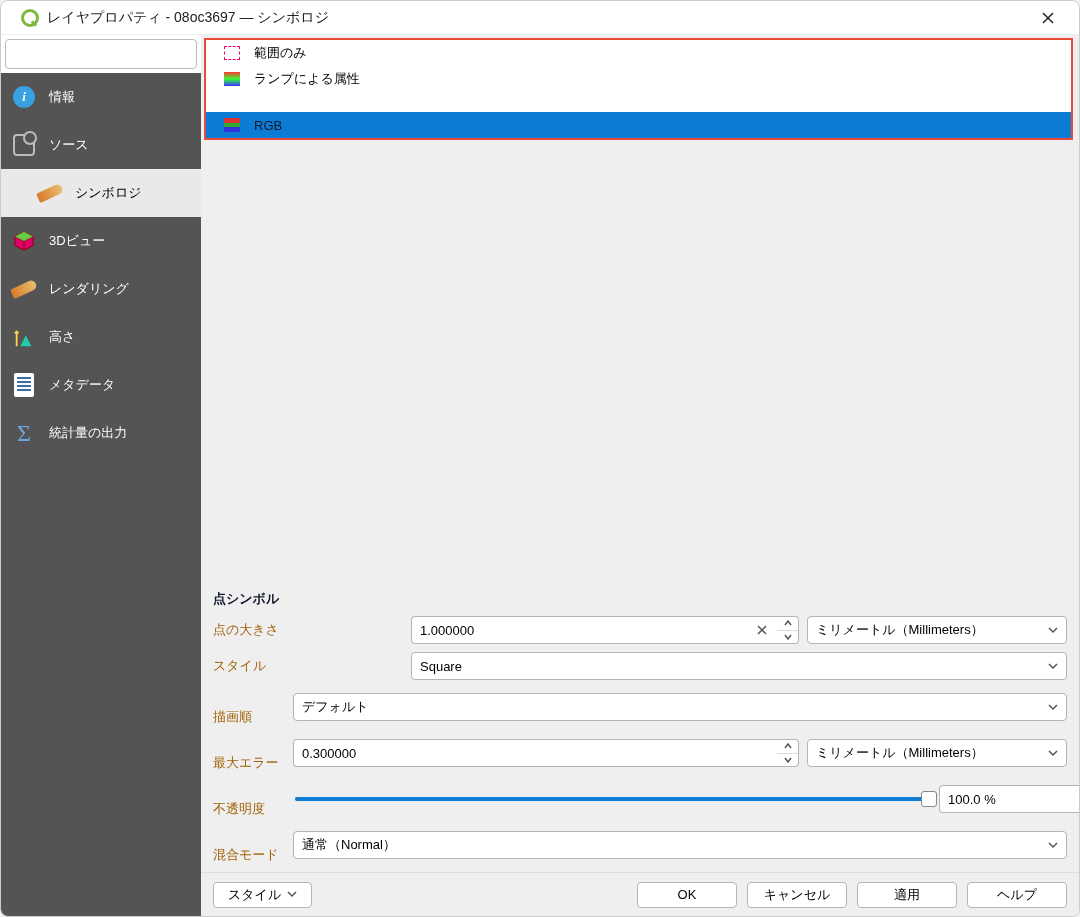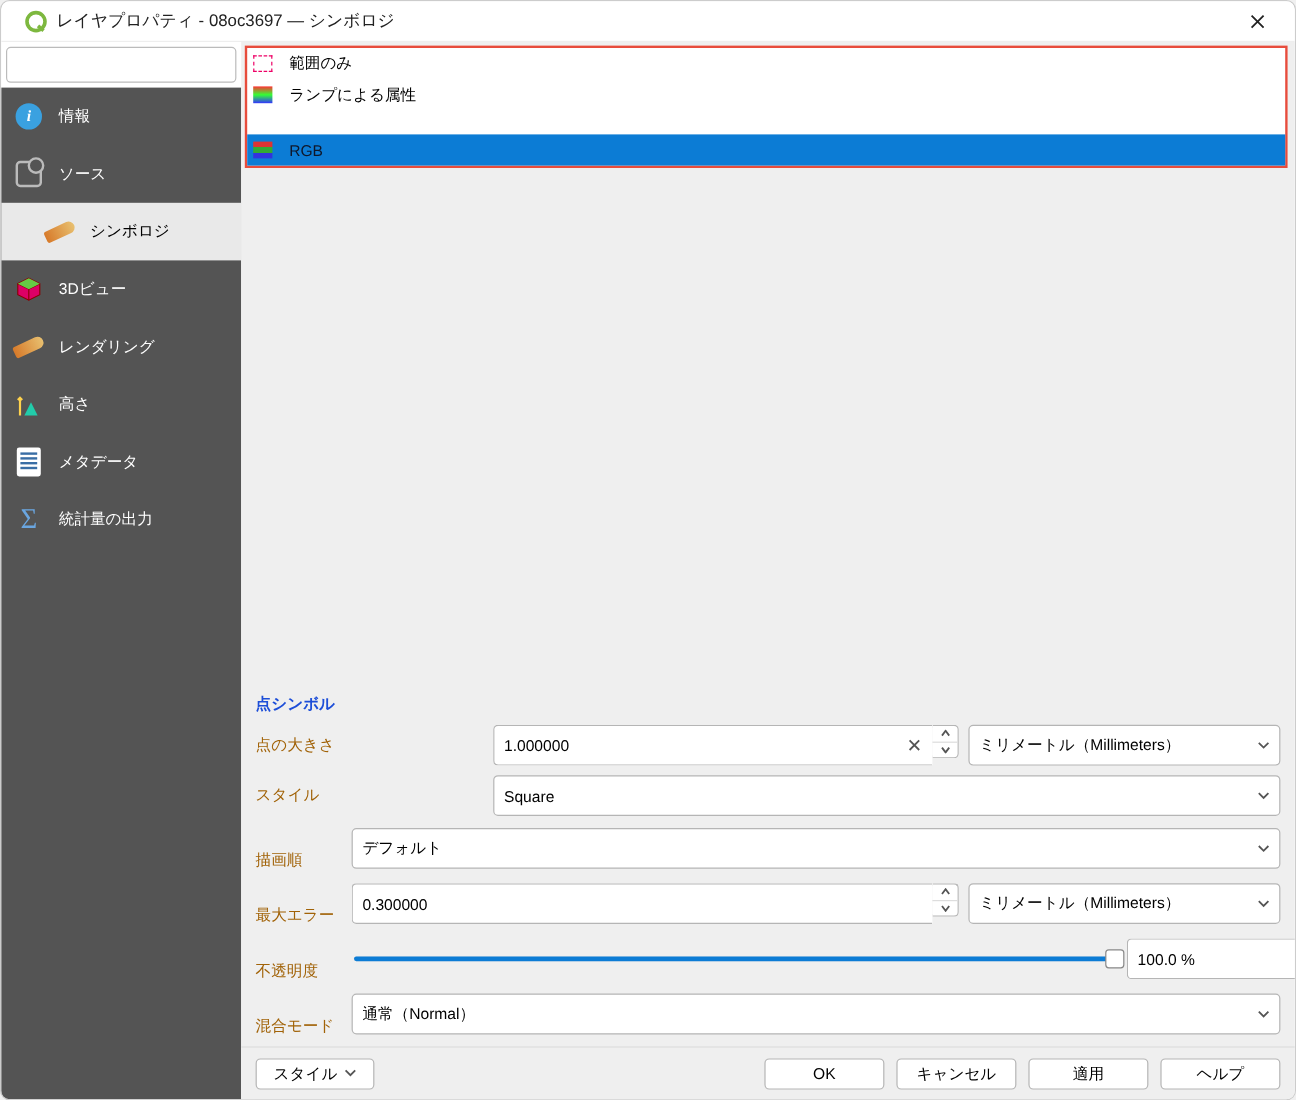--- a/index.html
+++ b/index.html
@@ -34,44 +34,44 @@
   .ic-brush2 { width:26px;height:10px;background:linear-gradient(90deg,#d77a2a,#e8c070);transform:rotate(-25deg);border-radius:2px 5px 5px 2px;}
   .ic-cube { width:22px;height:22px; }
   .ic-height { width:22px;height:22px; }
   .ic-doc { width:20px;height:24px;background:#fff;border-radius:2px;position:relative;}
   .ic-doc::before{content:"";position:absolute;left:3px;top:4px;right:3px;height:2px;background:#3a6ea5;box-shadow:0 4px 0 #3a6ea5,0 8px 0 #3a6ea5,0 12px 0 #3a6ea5;}
   .ic-sigma { color:#6aa6e0; font-size:24px; font-family:"Times New Roman",serif;}
 
   .right-col { flex: 1; display: flex; flex-direction: column; background: #efefef; position: relative; }
 
   .render-list { border: 2px solid #e74c3c; margin: 3px 6px 0 3px; background: #fff; }
-  .rl-item { height: 26px; display: flex; align-items: center; padding-left: 5px; gap: 14px; cursor: pointer; }
+  .rl-item { height: 26px; display: flex; align-items: center; padding-left: 18px; gap: 14px; cursor: pointer; }
   .rl-item.selected { background: #0c7cd5; color: #0f172a; margin-top: 20px; }
   .rl-icon { width: 16px; height: 14px; display:inline-block; }
   .rl-ic0 { border: 1px dashed #e06; }
   .rl-ic1 { background: linear-gradient(180deg,#f33,#3f3,#33f); }
   .rl-ic2 { background: linear-gradient(180deg,#d33 0 33%,#3a3 33% 66%,#33d 66% 100%); }
   .rl-ic3 { width:16px;height:14px;background:
       linear-gradient(#33d,#33d) 0 0/4px 4px no-repeat,
       linear-gradient(#d33,#d33) 0 5px/4px 4px no-repeat,
       linear-gradient(#3a3,#3a3) 0 10px/4px 4px no-repeat,
       linear-gradient(#555,#555) 6px 1px/10px 2px no-repeat,
       linear-gradient(#555,#555) 6px 6px/10px 2px no-repeat,
       linear-gradient(#555,#555) 6px 11px/10px 2px no-repeat; }
 
   .spacer { flex: 1; }
 
   .form-area { padding: 8px 12px 0 12px; }
-  .section-h { font-weight: bold; margin: 10px 0 8px 0; color: #1d4ed8; }
+  .section-h { font-weight: bold; margin: 10px 0 8px 0; color: #0f172a; }
   .form-row { display: flex; align-items: center; margin-bottom: 8px; gap: 8px; }
   .lbl { color: #a16207; }
   .lbl.w1 { width: 190px; }
   .lbl.w2 { width: 72px; margin-top: 20px; }
 
-  .txt, .combo { height: 28px; border: 1px solid #b5b5b5; border-radius: 4px; background: #fff; display: flex; align-items: center; padding: 16px 8px; }
+  .txt, .combo { height: 28px; border: 1px solid #b5b5b5; border-radius: 4px; background: #fff; display: flex; align-items: center; padding: 4px 8px; }
   .txt input { border: none; outline: none; flex: 1; background: transparent; }
   .combo { justify-content: space-between; cursor: pointer; }
   .combo .chev, .spin .chev, .clear-x { display:flex; align-items:center; justify-content:center; }
   .chev svg, .clear-x svg { width:10px;height:10px;stroke:#555;stroke-width:1.5;fill:none;}
   .clear-x svg { width:14px;height:14px; }
 
   .spin-group { display:flex; }
   .spin-group .txt { border-top-right-radius:0;border-bottom-right-radius:0;border-right:none;}
   .spin { width:22px;height:28px;border:1px solid #b5b5b5;border-left:none;border-top-right-radius:4px;border-bottom-right-radius:4px;display:flex;flex-direction:column;background:#fff;}
   .spin button{flex:1;border:none;background:transparent;cursor:pointer;padding:0;display:flex;align-items:center;justify-content:center;}

